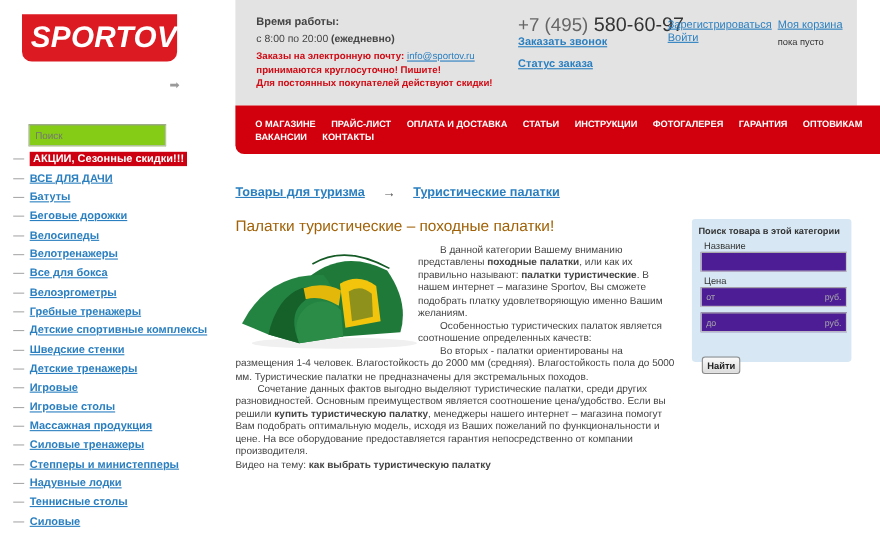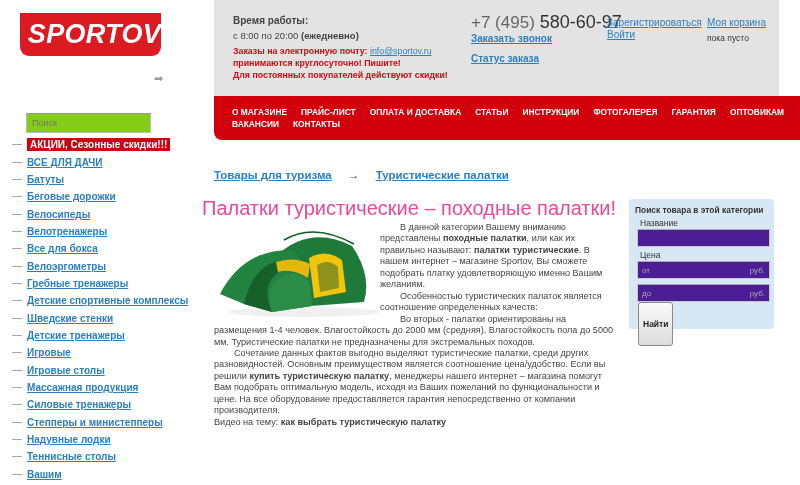--- a/index.html
+++ b/index.html
@@ -41,38 +41,38 @@
   
   .nav { position: absolute; left: 214px; top: 96px; width: 634px; height: 44px; background: #d1000c; border-radius: 0 0 8px 8px; padding: 10px 0 0 18px; }
   .nav-row { display: flex; font-size: 8.4px; font-weight: bold; color: #fff; height: 12px; line-height: 12px; }
   .nav-row a { color: #fff; text-decoration: none; margin-right: 14px; white-space: nowrap; }
 
   
   .breadcrumb { position: absolute; left: 214px; top: 168px; font-size: 11.5px; font-weight: bold; display: flex; align-items: center; }
   .breadcrumb a { color: #2a7fc0; text-decoration: underline; }
   .breadcrumb .arrow { color: #555; margin: 0 16px; font-weight: normal; font-size: 12px; }
 
-  .page-title { position: absolute; left: 202px; top: 197px; font-size: 20px; color: #ec4899; font-weight: normal; }
+  .page-title { position: absolute; left: 214px; top: 197px; font-size: 14px; color: #a16207; font-weight: normal; }
 
   
   .tent { position: absolute; left: 214px; top: 220px; width: 170px; height: 100px; }
 
   
   .article { position: absolute; left: 214px; top: 222px; width: 406px; font-size: 9.1px; line-height: 11.45px; color: #444; }
   .article p { text-indent: 20px; }
   .article .float-space { float: left; width: 166px; height: 93px; }
   .article .noindent { text-indent: 0; }
 
   
   .cat-search { position: absolute; left: 629px; top: 199px; width: 145px; height: 130px; background: #d7e8f4; border-radius: 3px; padding: 6px 6px; }
   .cat-title { font-size: 8.4px; font-weight: bold; color: #333; }
   .cat-label { font-size: 8.5px; color: #333; margin-top: 3px; margin-left: 5px; }
   .cat-input { width: 133px; height: 18px; background: #4c1d95; border: 1px solid #c8c8c8; border-top-color: #aaa; margin-top: 1px; margin-left: 2px; font-size: 8px; color: #aaa; display: flex; justify-content: space-between; align-items: center; padding: 0 4px; }
   .cat-input.gap { margin-top: 5px; }
-  .find-btn { margin-top: 0; margin-left: 3px; font-size: 8.5px; font-weight: bold; color: #222; background: linear-gradient(#fafafa, #dcdcdc); border: 1px solid #8a8a8a; border-radius: 3px; padding: 16px 4px; display: inline-block; }
+  .find-btn { margin-top: 22px; margin-left: 3px; font-size: 8.5px; font-weight: bold; color: #222; background: linear-gradient(#fafafa, #dcdcdc); border: 1px solid #8a8a8a; border-radius: 3px; padding: 2px 4px; display: inline-block; }
 </style>
 </head>
 <body>
 
 <div class="logo">
   <span>SPORTOV</span>
 </div>
 
 <input class="search-box" type="text" placeholder="Поиск" style="">
 <span class="search-go">➡</span>
@@ -193,21 +193,21 @@
   <div class="side-item">
       <span class="dash"></span>
       <a>Надувные лодки</a>
     </div>
   <div class="side-item">
       <span class="dash"></span>
       <a>Теннисные столы</a>
     </div>
   <div class="side-item">
       <span class="dash"></span>
-      <a>Вашим</a>
+      <a>Силовые</a>
     </div>
 </div>
 
 <div class="breadcrumb">
   <a>Товары для туризма</a>
   <span class="arrow">→</span>
   <a>Туристические палатки</a>
 </div>
 
 <h1 class="page-title">Палатки туристические – походные палатки!</h1>

